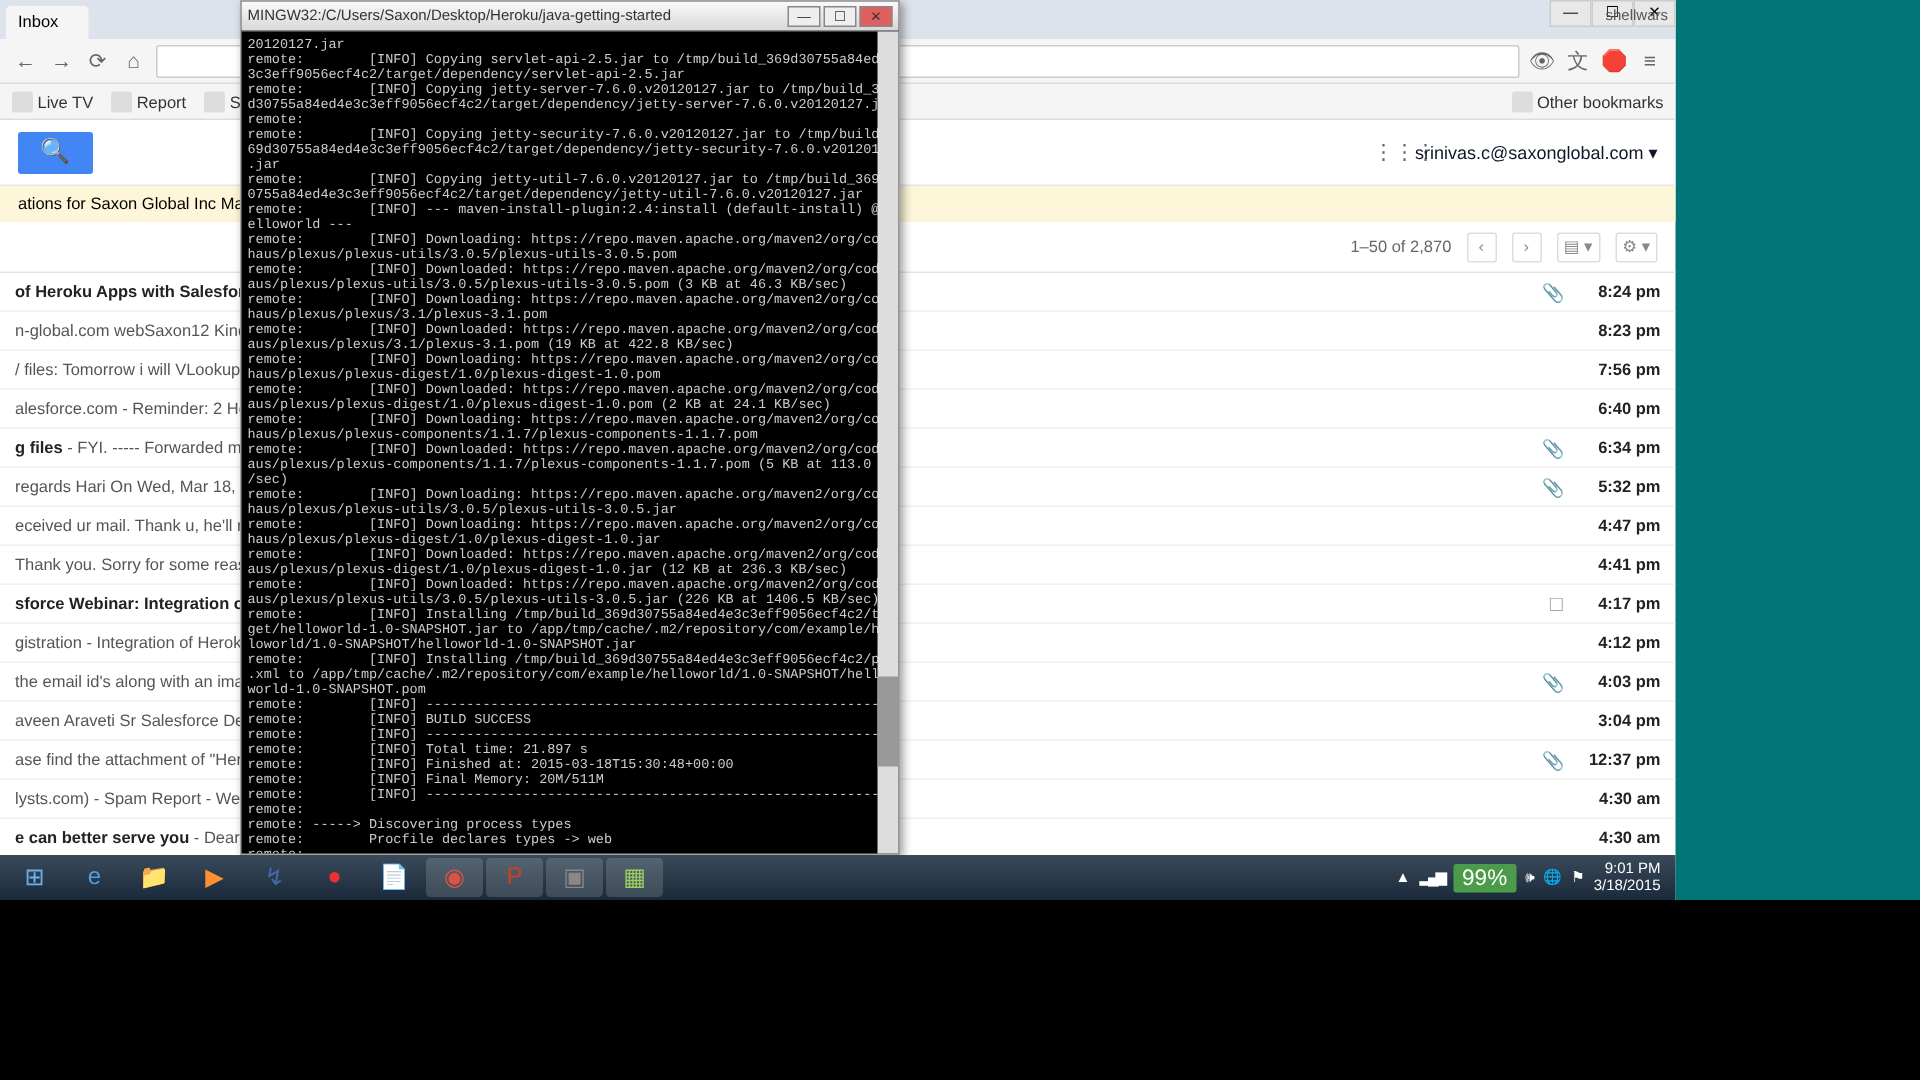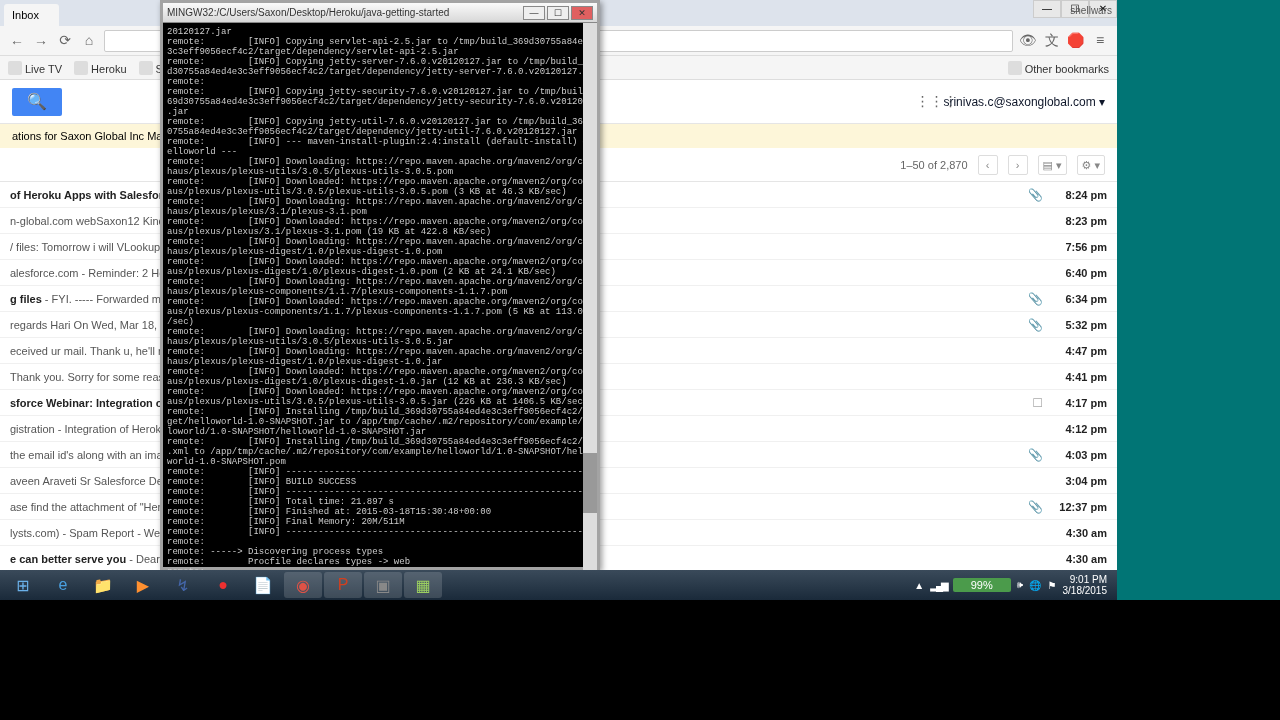--- a/index.html
+++ b/index.html
@@ -21,33 +21,33 @@
 .notice{background:#fdf6d9;padding:6px 12px;font-size:11px;display:flex;gap:8px;align-items:center}
 .notice a{color:#1155cc;text-decoration:underline}
 .list-hdr{height:34px;border-bottom:1px solid #e5e5e5;display:flex;align-items:center;justify-content:flex-end;padding:0 12px;gap:10px;font-size:11px;color:#666}
 .nav-btn{width:20px;height:20px;border:1px solid #ddd;border-radius:2px;text-align:center;line-height:18px;color:#888}
 .mail-list{overflow:hidden}
 .mail-row{height:26px;display:flex;align-items:center;padding:0 10px;border-bottom:1px solid #f0f0f0;font-size:11px;color:#555;gap:6px}
 .mail-row .subj{flex:1;overflow:hidden;white-space:nowrap;text-overflow:ellipsis}
 .mail-row .subj b{color:#222;font-weight:bold}
 .mail-row .time{color:#222;font-weight:bold;width:58px;text-align:right}
 .clip{color:#aaa;font-size:12px}
-.term{position:absolute;left:160px;top:0;width:440px;height:570px;background:#000;border:3px solid #a3a3a3;box-shadow:2px 2px 6px rgba(0,0,0,.4)}
+.term{position:absolute;left:160px;top:0;width:440px;height:570px;background:#000;border:1px solid #a3a3a3;box-shadow:2px 2px 6px rgba(0,0,0,.4)}
 .term-title{height:20px;background:linear-gradient(#fafafa,#d8d8d8);display:flex;align-items:center;padding:0 4px;font-size:10px;color:#333;border-bottom:1px solid #888}
 .term-title span{flex:1}
 .tbtn{width:22px;height:14px;margin-left:2px;border:1px solid #888;font-size:9px;text-align:center;line-height:12px;background:#eee}
 .tbtn.close{background:#e06060}
 .term-body{padding:4px;font-family:Liberation Mono, monospace;font-size:9px;line-height:10px;color:#ccc;white-space:pre;overflow:hidden;height:548px;position:relative}
 .scrollbar{position:absolute;right:0;top:20px;width:14px;height:548px;background:#ddd}
 .thumb{position:absolute;right:0;width:14px;height:60px;top:430px;background:#999}
 .taskbar{position:absolute;left:0;bottom:120px;width:1117px;height:30px;background:linear-gradient(#3a4a5a,#1a2a3a);display:flex;align-items:center;padding:0 4px;gap:2px}
 .tb-btn{width:38px;height:26px;border-radius:3px;display:flex;align-items:center;justify-content:center;font-size:16px}
 .tb-btn.active{background:rgba(255,255,255,.15)}
 .tray{margin-left:auto;display:flex;align-items:center;gap:6px;color:#fff;font-size:10px;padding-right:6px}
-.batt{background:#4b9b4b;padding:1px 18px;border-radius:2px;font-size:11px}
+.batt{background:#4b9b4b;padding:1px 6px;border-radius:2px;font-size:15px}
 .clock{text-align:right;line-height:11px}
 .app-title{position:absolute;right:168px;top:5px;font-size:10px;color:#555}
 .ytbar{position:absolute;left:0;bottom:0;width:1280px;height:120px;background:#000}
 </style>
 </head>
 <body>
 
 <div class="chrome">
   <div class="chrome-tabs">
     <div class="chrome-tab">Inbox</div>
@@ -68,21 +68,21 @@
     <div class="ticon">🛑</div>
     <div class="ticon">≡</div>
   </div>
   <div class="bookmarks">
     <div class="bk">
         <div class="bk-ico"></div>
         <span>Live TV</span>
       </div>
     <div class="bk">
         <div class="bk-ico"></div>
-        <span>Heroku</span>
+        <span>Report</span>
       </div>
     <div class="bk">
         <div class="bk-ico"></div>
         <span>SalesForce Knowled...</span>
       </div>
     <div class="bk">
         <div class="bk-ico"></div>
         <span>SalesForce Knowled...</span>
       </div>
     <div style="margin-left:auto" class="bk">

